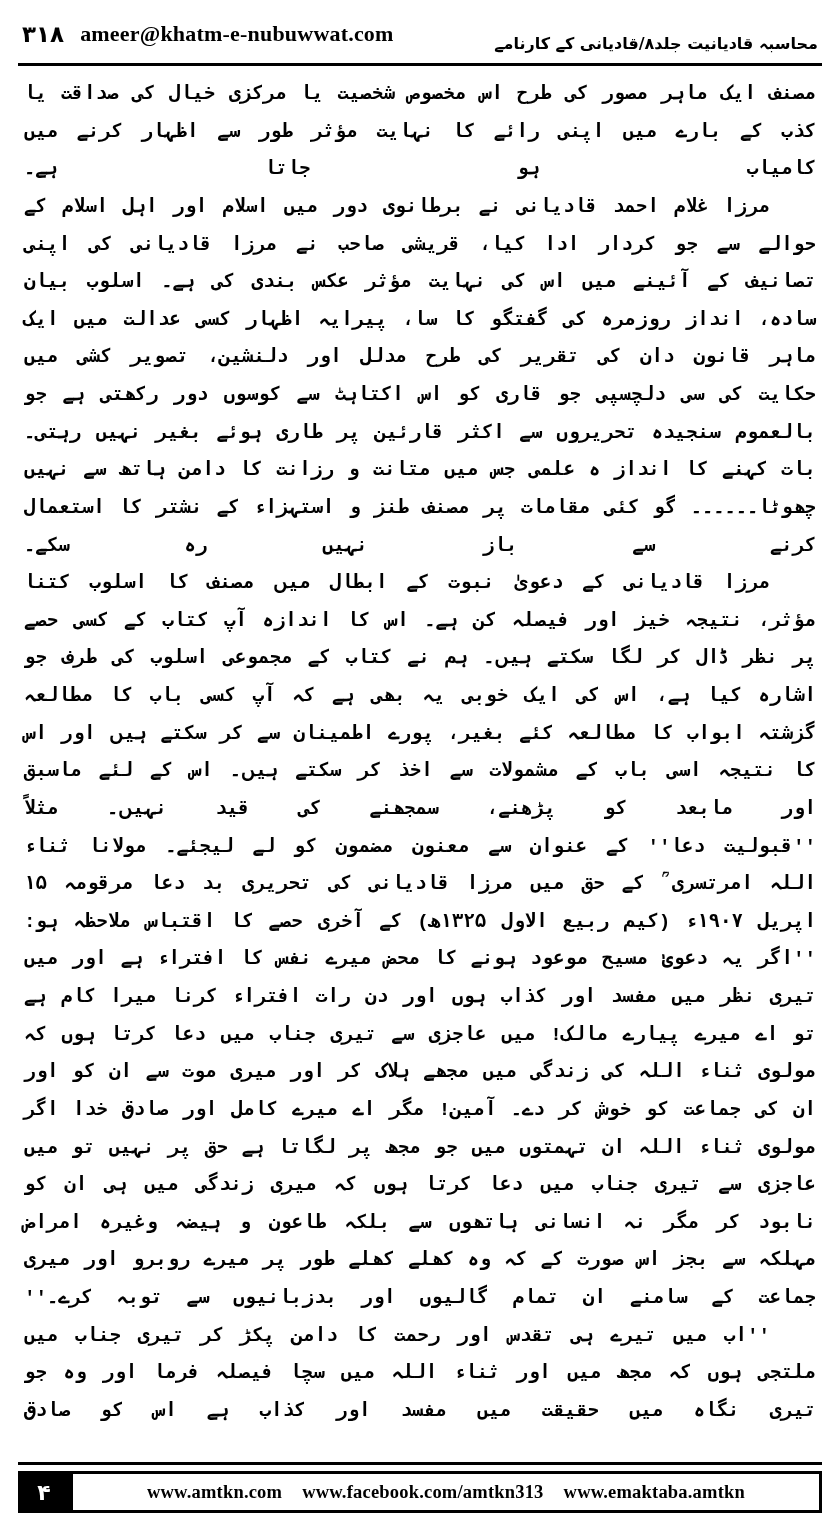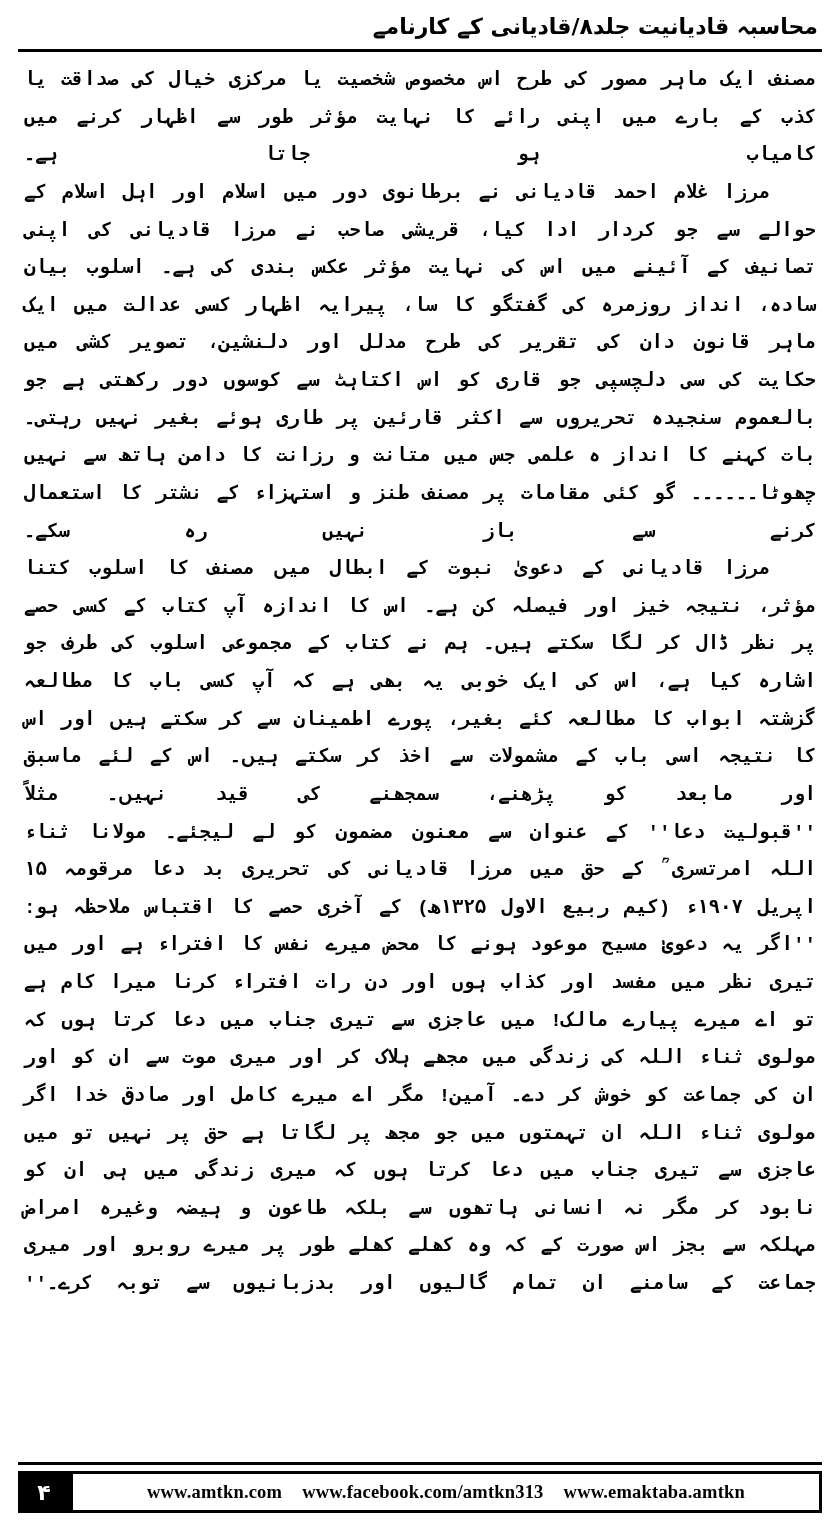--- a/index.html
+++ b/index.html
@@ -27,25 +27,26 @@
   .header {
     display: flex;
     align-items: center;
     justify-content: space-between;
     padding: 14px 22px 6px 22px;
     direction: rtl;
   }
   .header-right {
     font-family: "DejaVu Sans", sans-serif;
     font-weight: bold;
-    font-size: 22px;
+    font-size: 16px;
     direction: rtl;
     text-align: right;
     letter-spacing: 0.3px;
     white-space: nowrap;
+    margin-top: 20px;
   }
   .header-left {
     display: flex;
     align-items: center;
     gap: 16px;
     direction: ltr;
   }
   .header-email {
     font-family: "Liberation Serif", serif;
     font-weight: bold;
@@ -133,29 +134,34 @@
     white-space: nowrap;
   }
 </style>
 </head>
 <body>
 
 <div class="page">
 
   <div class="header">
     <div class="header-right">محاسبہ قادیانیت جلد۸/قادیانی کے کارنامے</div>
+    <div class="header-left">
+      <div class="header-pageno">۳۱۸</div>
+      <div class="header-email">ameer@khatm-e-nubuwwat.com</div>
+    </div>
   </div>
 
   <div class="rule"></div>
 
   <div class="content">
     <p>مصنف ایک ماہر مصور کی طرح اس مخصوص شخصیت یا مرکزی خیال کی صداقت یا کذب کے بارے میں اپنی رائے کا نہایت مؤثر طور سے اظہار کرنے میں کامیاب ہو جاتا ہے۔</p>
     <p class="indent">مرزا غلام احمد قادیانی نے برطانوی دور میں اسلام اور اہل اسلام کے حوالے سے جو کردار ادا کیا، قریشی صاحب نے مرزا قادیانی کی اپنی تصانیف کے آئینے میں اس کی نہایت مؤثر عکس بندی کی ہے۔ اسلوب بیان سادہ، انداز روزمرہ کی گفتگو کا سا، پیرایہ اظہار کسی عدالت میں ایک ماہر قانون دان کی تقریر کی طرح مدلل اور دلنشین، تصویر کشی میں حکایت کی سی دلچسپی جو قاری کو اس اکتاہٹ سے کوسوں دور رکھتی ہے جو بالعموم سنجیدہ تحریروں سے اکثر قارئین پر طاری ہوئے بغیر نہیں رہتی۔ بات کہنے کا انداز ہ علمی جس میں متانت و رزانت کا دامن ہاتھ سے نہیں چھوٹا۔۔۔۔۔۔ گو کئی مقامات پر مصنف طنز و استہزاء کے نشتر کا استعمال کرنے سے باز نہیں رہ سکے۔</p>
     <p class="indent">مرزا قادیانی کے دعویٰ نبوت کے ابطال میں مصنف کا اسلوب کتنا مؤثر، نتیجہ خیز اور فیصلہ کن ہے۔ اس کا اندازہ آپ کتاب کے کسی حصے پر نظر ڈال کر لگا سکتے ہیں۔ ہم نے کتاب کے مجموعی اسلوب کی طرف جو اشارہ کیا ہے، اس کی ایک خوبی یہ بھی ہے کہ آپ کسی باب کا مطالعہ گزشتہ ابواب کا مطالعہ کئے بغیر، پورے اطمینان سے کر سکتے ہیں اور اس کا نتیجہ اسی باب کے مشمولات سے اخذ کر سکتے ہیں۔ اس کے لئے ماسبق اور مابعد کو پڑھنے، سمجھنے کی قید نہیں۔ مثلاً</p>
     <p>''قبولیت دعا'' کے عنوان سے معنون مضمون کو لے لیجئے۔ مولانا ثناء اللہ امرتسری ؒ کے حق میں مرزا قادیانی کی تحریری بد دعا مرقومہ ۱۵ اپریل ۱۹۰۷ء (کیم ربیع الاول ۱۳۲۵ھ) کے آخری حصے کا اقتباس ملاحظہ ہو: ''اگر یہ دعویٰ مسیح موعود ہونے کا محض میرے نفس کا افتراء ہے اور میں تیری نظر میں مفسد اور کذاب ہوں اور دن رات افتراء کرنا میرا کام ہے تو اے میرے پیارے مالک! میں عاجزی سے تیری جناب میں دعا کرتا ہوں کہ مولوی ثناء اللہ کی زندگی میں مجھے ہلاک کر اور میری موت سے ان کو اور ان کی جماعت کو خوش کر دے۔ آمین! مگر اے میرے کامل اور صادق خدا اگر مولوی ثناء اللہ ان تہمتوں میں جو مجھ پر لگاتا ہے حق پر نہیں تو میں عاجزی سے تیری جناب میں دعا کرتا ہوں کہ میری زندگی میں ہی ان کو نابود کر مگر نہ انسانی ہاتھوں سے بلکہ طاعون و ہیضہ وغیرہ امراض مہلکہ سے بجز اس صورت کے کہ وہ کھلے کھلے طور پر میرے روبرو اور میری جماعت کے سامنے ان تمام گالیوں اور بدزبانیوں سے توبہ کرے۔''</p>
+    <p class="indent">''اب میں تیرے ہی تقدس اور رحمت کا دامن پکڑ کر تیری جناب میں ملتجی ہوں کہ مجھ میں اور ثناء اللہ میں سچا فیصلہ فرما اور وہ جو تیری نگاہ میں حقیقت میں مفسد اور کذاب ہے اس کو صادق</p>
   </div>
 
   <div class="footer">
     <div class="footer-rule"></div>
     <div class="footer-bar">
       <div class="footer-pagebox">۴</div>
       <div class="footer-links">
         <span>www.amtkn.com</span>
         <span>www.facebook.com/amtkn313</span>
         <span>www.emaktaba.amtkn</span>

